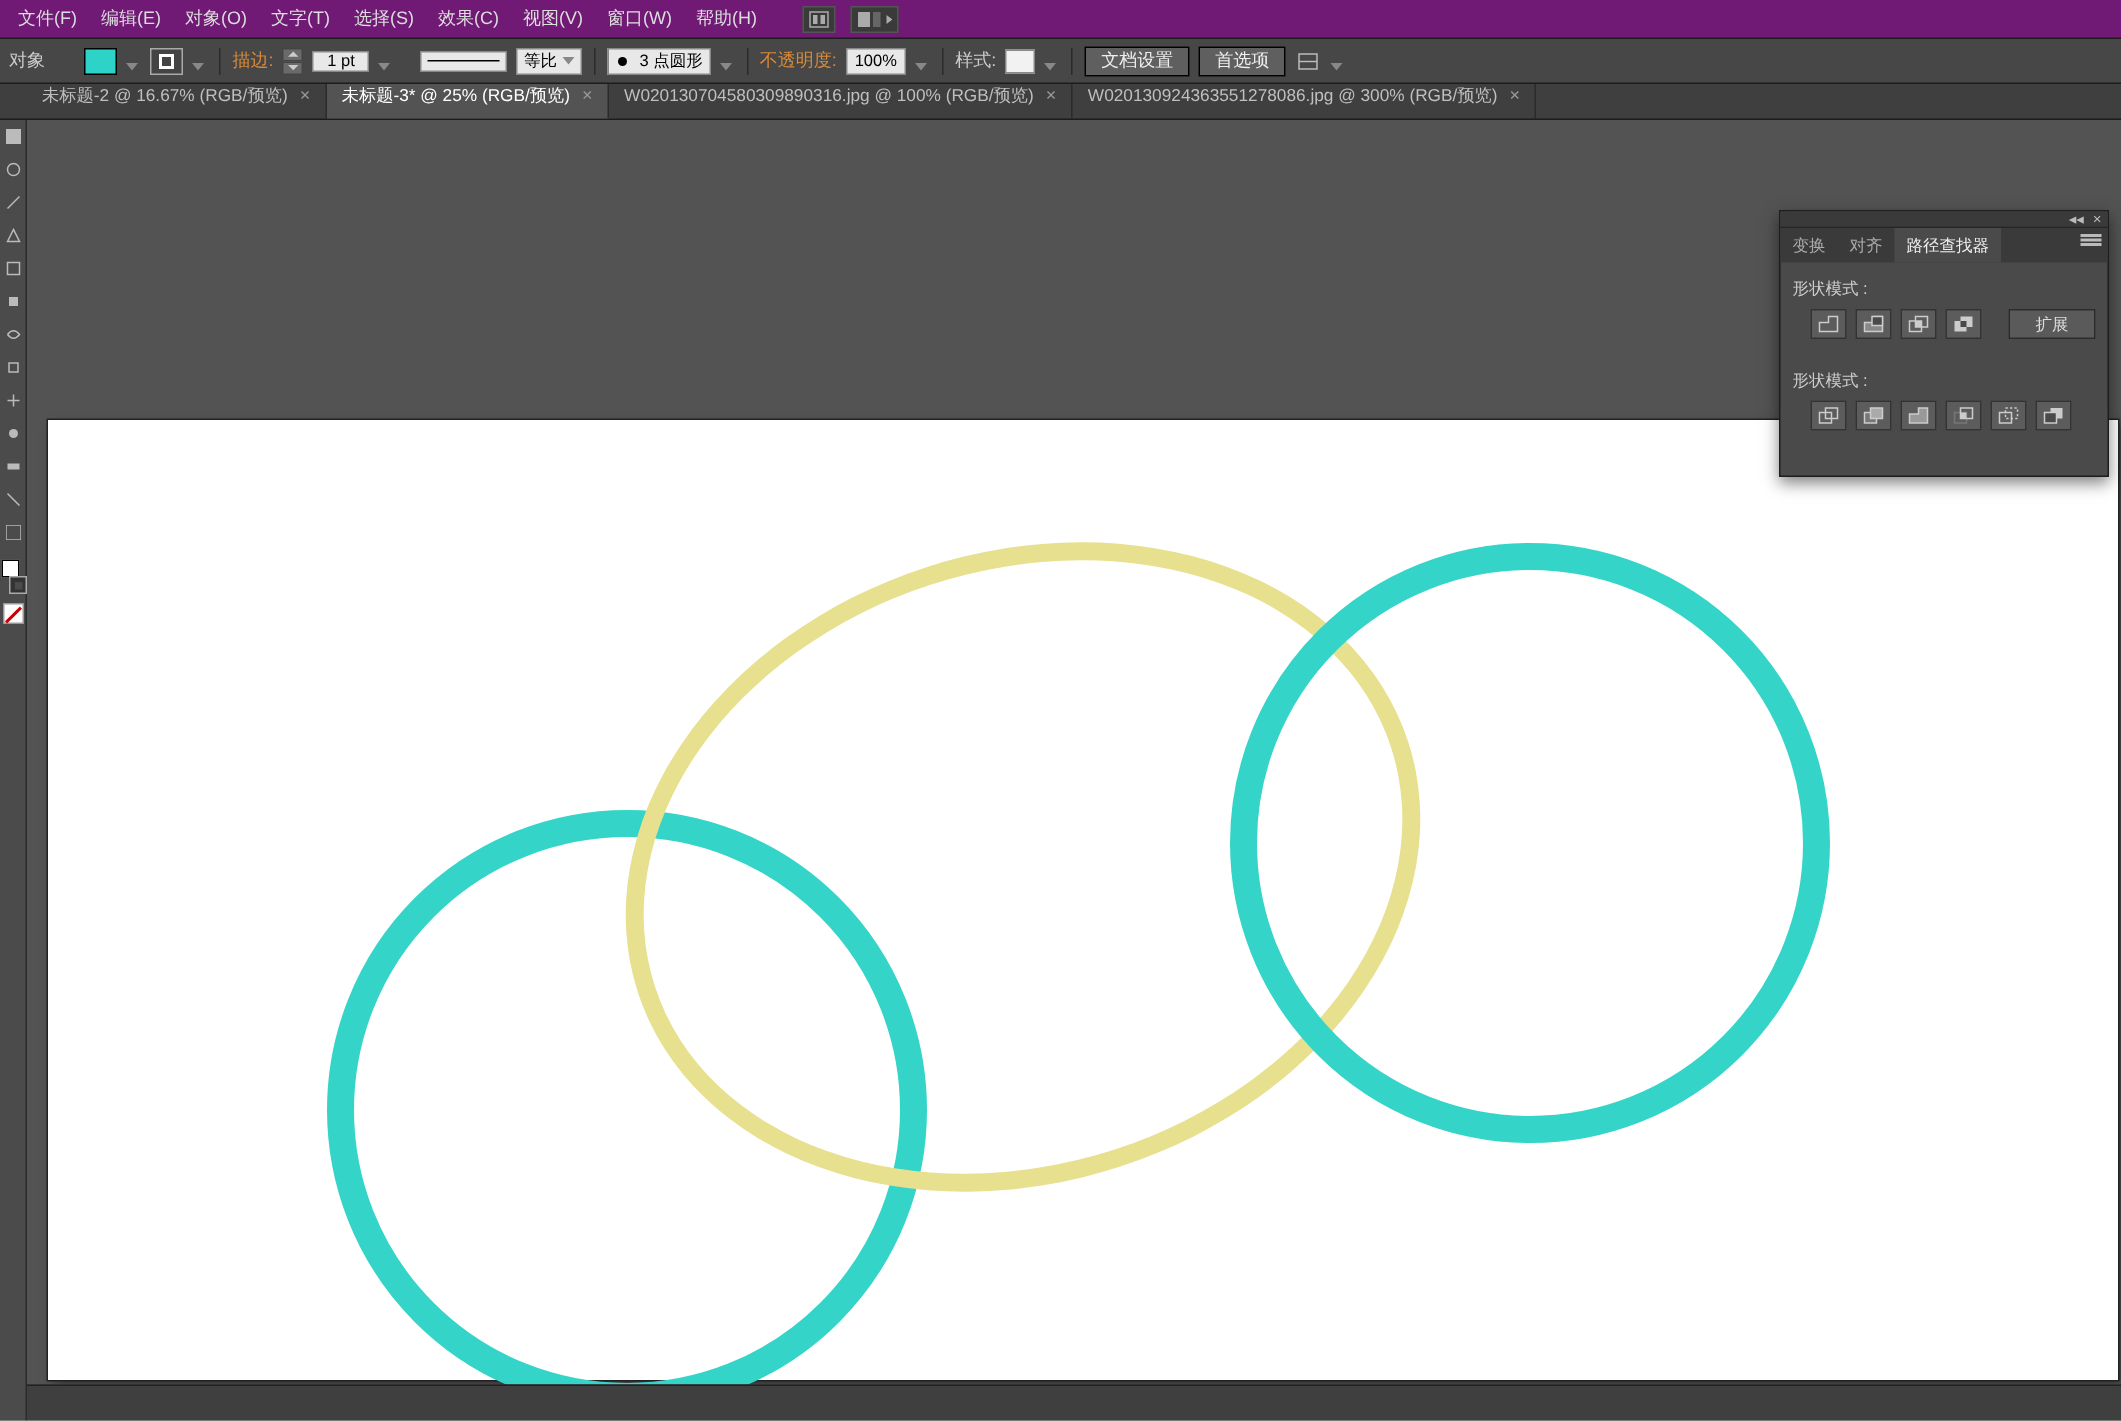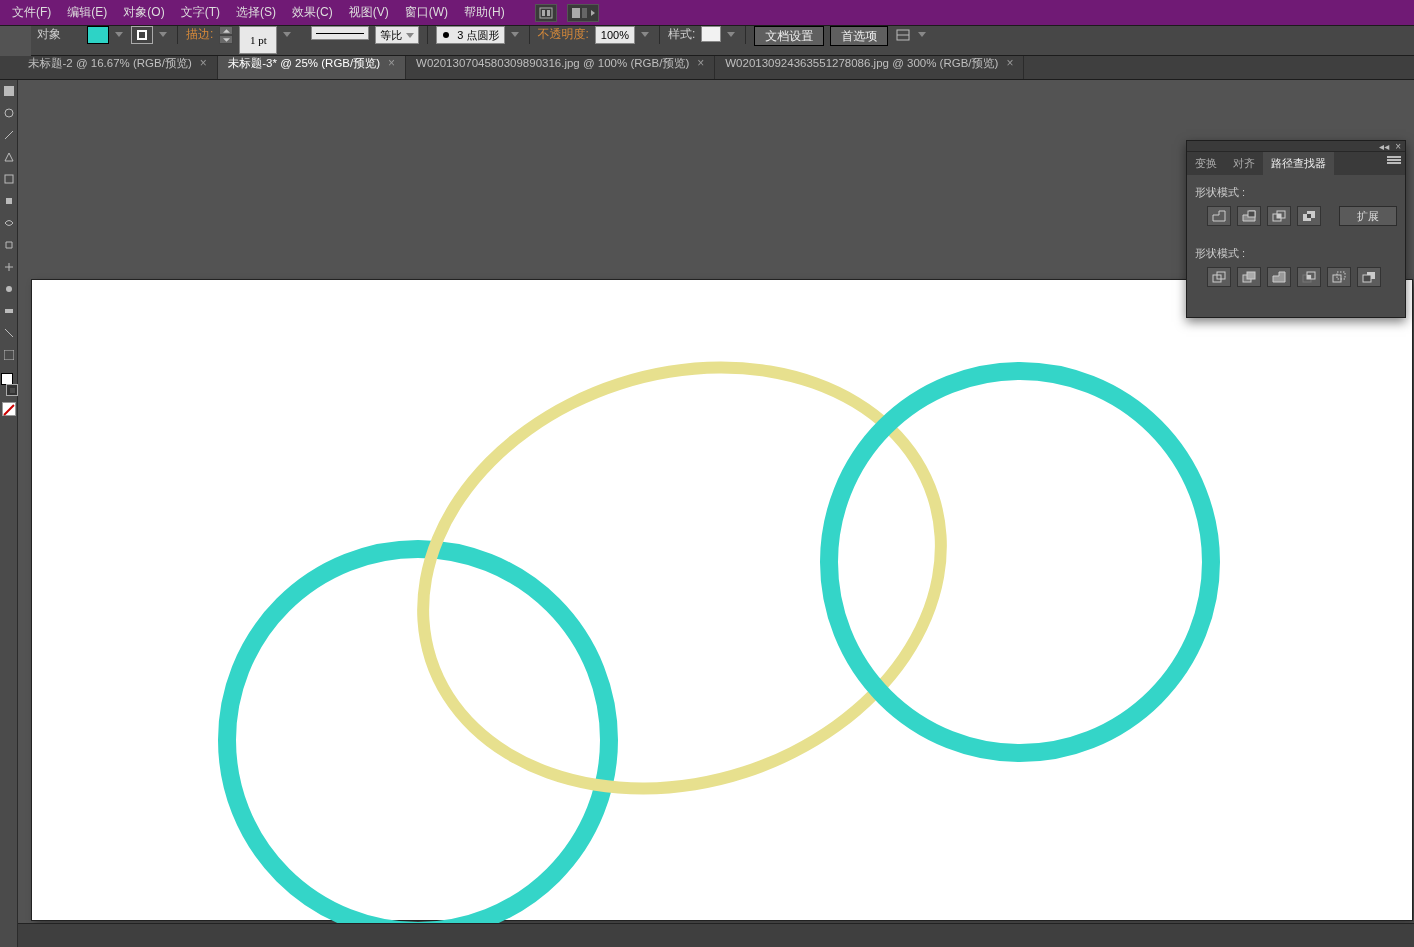--- a/index.html
+++ b/index.html
@@ -4,28 +4,28 @@
 <style>
   * { box-sizing: border-box; margin: 0; padding: 0; font-family: "Microsoft YaHei", Arial, sans-serif; }
   body { background:#535353; width:1414px; height:947px; color:#ddd; font-size:12px; overflow:hidden; position:relative; }
   
   .menubar { background:#701a75; height:26px; display:flex; align-items:center; padding:0 6px; gap:4px; border-bottom:1px solid #1c1c1c; position:relative;}
   .menubar .mitem { padding:3px 6px; color:#ddd; cursor:default;}
   .menubar .spacer{ flex:0 0 10px;}
   .menubar .iconbtn{ width:22px; height:18px; display:inline-flex; align-items:center; justify-content:center; border:1px solid #555; background:#3a3a3a; margin-left:6px;}
   .menubar .iconbtn svg{ display:block;}
   
-  .controlbar{ background:#474747; height:30px; border-bottom:1px solid #1c1c1c; display:flex; padding:0 6px; gap:6px;margin-left:31px;}
+  .controlbar{ background:#474747; height:30px; border-bottom:1px solid #1c1c1c; display:flex; align-items:center; padding:0 6px; gap:6px;}
   .ctrl-label{ color:#ccc;}
   .fill-sw{ width:22px; height:18px; border:1px solid #000; position:relative; background:#2dd3c6;}
   .chev{ width:10px; height:10px; display:inline-block;}
   .stroke-sw{ width:22px; height:18px; border:1px solid #aaa; background:#444; display:flex; align-items:center; justify-content:center;}
   .stroke-sw .inner{ width:10px; height:10px; border:2px solid #fff;}
   .orange{ color:#d78a3a;}
-  .num-input{ width:38px; height:28px; background:#e8e8e8; color:#000; border:1px solid #888; font-size:11px; text-align:center;font-family:Liberation Serif, serif;}
+  .num-input{ width:38px; height:14px; background:#e8e8e8; color:#000; border:1px solid #888; font-size:11px; text-align:center;}
   .spin{ width:14px; height:18px; display:flex; flex-direction:column;}
   .spin div{ flex:1; background:#6a6a6a; border:1px solid #444; display:flex; align-items:center; justify-content:center;}
   .spin div svg{ width:7px; height:4px;}
   .dashprev{ width:58px; height:14px; background:#e8e8e8; border:1px solid #888; position:relative; display:flex; align-items:center; padding:0 4px;}
   .dashprev .line{ flex:1; height:0; border-top:1.5px solid #000;}
   .combo{ height:18px; background:#e8e8e8; border:1px solid #888; color:#000; font-size:11px; display:flex; align-items:center; padding:0 4px; gap:4px;}
   .sep{ width:1px; height:18px; background:#2b2b2b; margin:0 2px;}
   .opac-input{ width:40px; height:18px; background:#e8e8e8; color:#000; border:1px solid #888; font-size:11px; text-align:center;}
   .style-sw{ width:20px; height:16px; background:#f2f2f2; border:1px solid #888;}
   .btn{ height:20px; padding:0 10px; background:#5f5f5f; border:1px solid #000000; color:#eee; font-size:12px; display:flex; align-items:center;}

